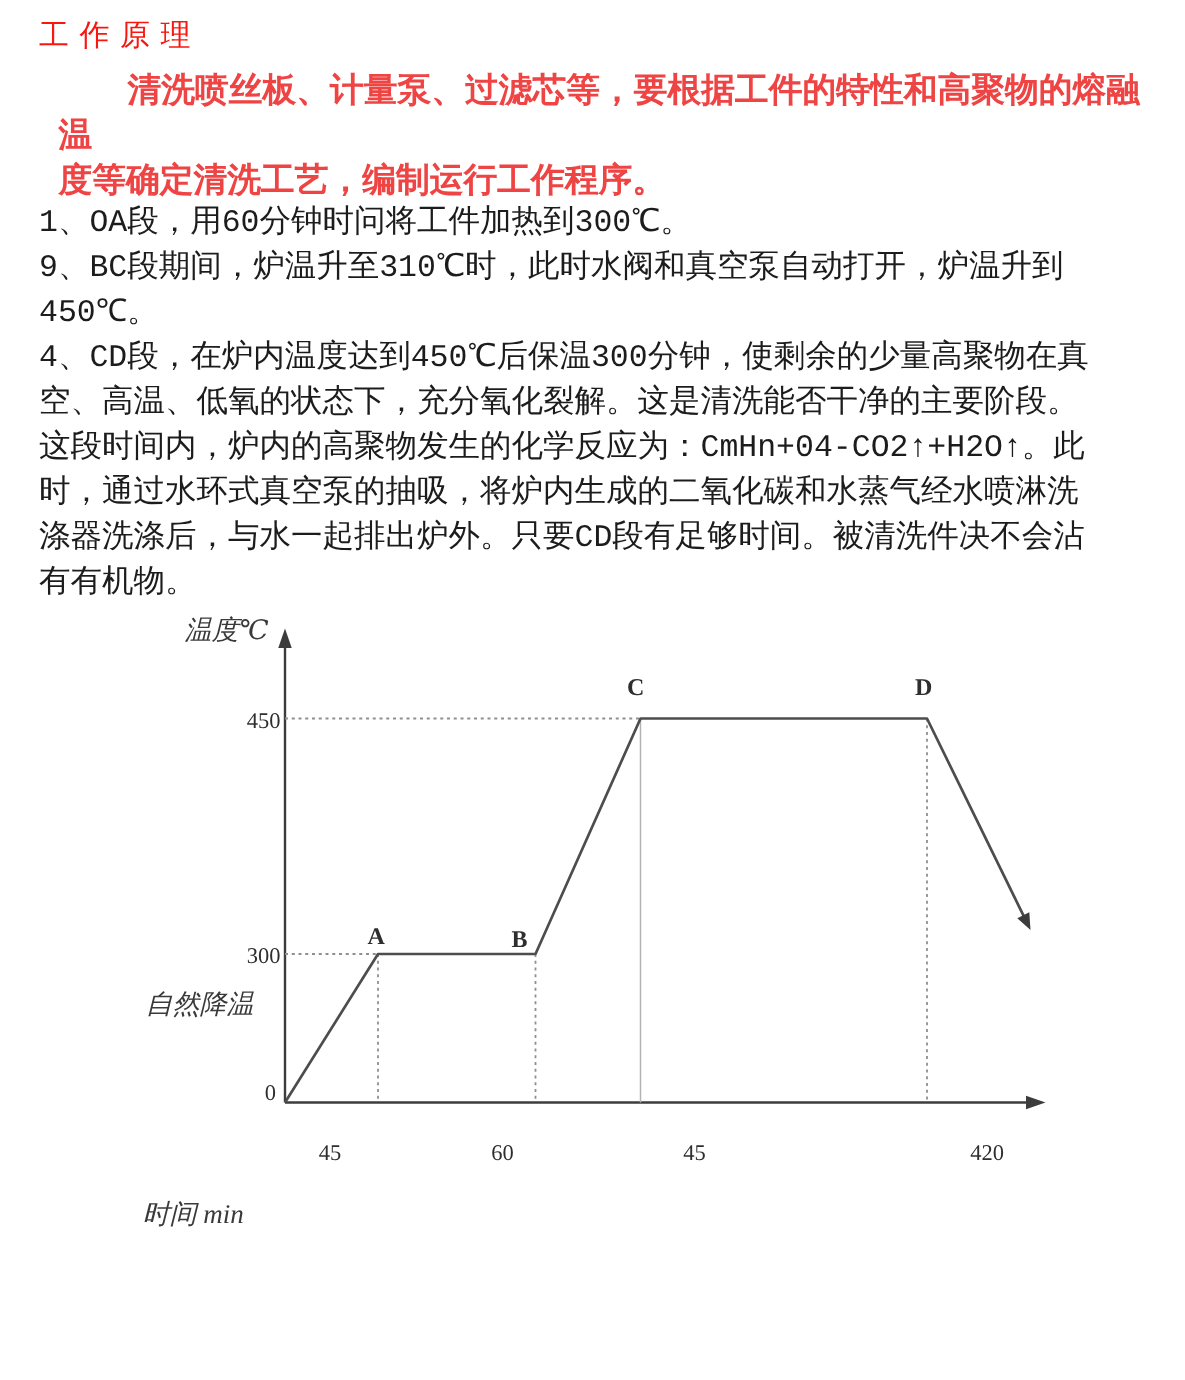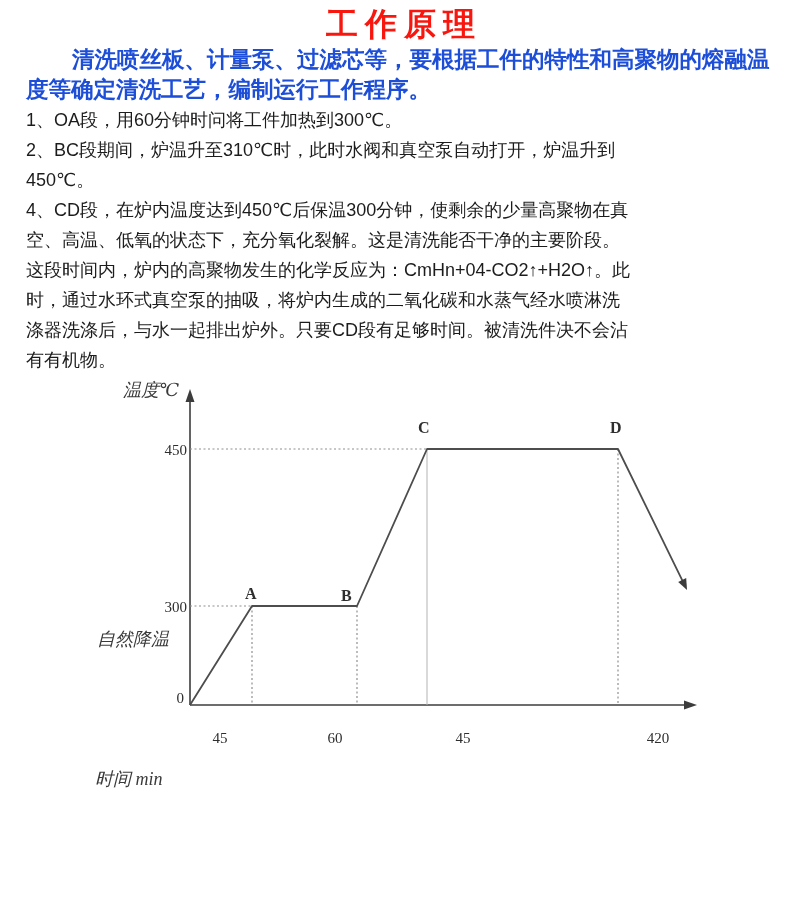--- a/index.html
+++ b/index.html
@@ -3,54 +3,54 @@
 <meta charset="utf-8">
 <style>
   html,body{margin:0;padding:0;background:#ffffff;}
   body{
     width:790px;height:920px;overflow:hidden;
     font-family:"Liberation Sans","DejaVu Sans",sans-serif;
     color:#1c1c1c;
   }
   .doc{padding:0 8px 0 26px;}
   .title{
-    margin:6px 0 0 0;text-align:center;
-    font-size:32px;font-weight:bold;letter-spacing:7px;
+    margin:6px 0 0 0;
+    font-size:20px;font-weight:normal;letter-spacing:7px;
     line-height:36px;
   }
   .intro{
     margin:3px 0 0 0;font-size:22.5px;font-weight:bold;
     line-height:30px;white-space:pre-line;text-indent:46px;
   }
   .item{
-    margin:0;font-size:18px;line-height:30px;white-space:pre-line;
+    margin:0;font-size:21px;line-height:30px;white-space:pre-line;font-family:Liberation Mono, monospace;
   }
   .chart-wrap{position:relative;height:425px;width:776px;text-align:right;}
   .chart-wrap svg{position:absolute;left:90px;top:0;}
   .axis{stroke:#3c3c3c;stroke-width:1.6;fill:none;}
   .ah{fill:#3c3c3c;stroke:none;}
   .dot{stroke:#8f8f8f;stroke-width:1.2;stroke-dasharray:2,2.5;fill:none;}
   .lite{stroke:#b3b3b3;stroke-width:1;fill:none;}
   .data{stroke:#4d4d4d;stroke-width:1.8;fill:none;stroke-linejoin:round;}
   .num{font-family:"Liberation Serif","DejaVu Serif",serif;font-size:15px;fill:#2e2e2e;}
   .pt{font-family:"Liberation Serif","DejaVu Serif",serif;font-size:16px;font-weight:bold;fill:#2e2e2e;}
   .cjk-label{font-family:"Liberation Serif","DejaVu Serif",serif;font-style:italic;font-size:18px;fill:#3a3a3a;}
 </style>
 </head>
 <body>
 
 <div class="doc">
   <h1 class="title" style="color: rgb(248, 23, 15);">工作原理</h1>
 
-  <p class="intro" style="color: #1d4ed8;">清洗喷丝板、计量泵、过滤芯等，要根据工件的特性和高聚物的熔融温
+  <p class="intro" style="color: #ef4444; margin-left: 13px;">清洗喷丝板、计量泵、过滤芯等，要根据工件的特性和高聚物的熔融温
 度等确定清洗工艺，编制运行工作程序。</p>
 
   <div>
     <p class="item">1、OA段，用60分钟时问将工件加热到300℃。</p>
-    <p class="item">2、BC段期间，炉温升至310℃时，此时水阀和真空泵自动打开，炉温升到
+    <p class="item">9、BC段期间，炉温升至310℃时，此时水阀和真空泵自动打开，炉温升到
 450℃。</p>
     <p class="item">4、CD段，在炉内温度达到450℃后保温300分钟，使剩余的少量高聚物在真
 空、高温、低氧的状态下，充分氧化裂解。这是清洗能否干净的主要阶段。
 这段时间内，炉内的高聚物发生的化学反应为：CmHn+04-CO2↑+H2O↑。此
 时，通过水环式真空泵的抽吸，将炉内生成的二氧化碳和水蒸气经水喷淋洗
 涤器洗涤后，与水一起排出炉外。只要CD段有足够时间。被清洗件决不会沾
 有有机物。</p>
   </div>
 </div>
 

